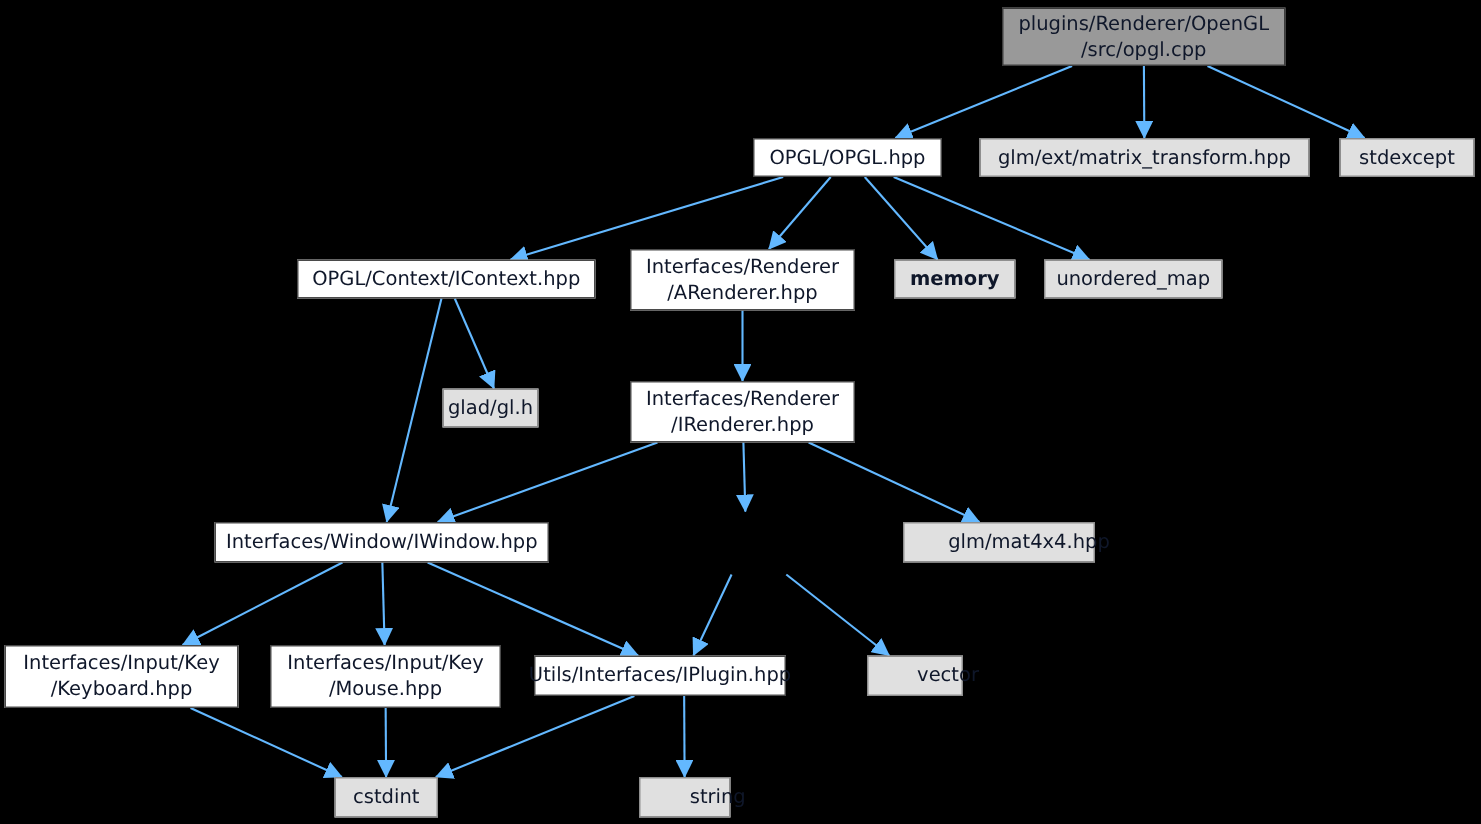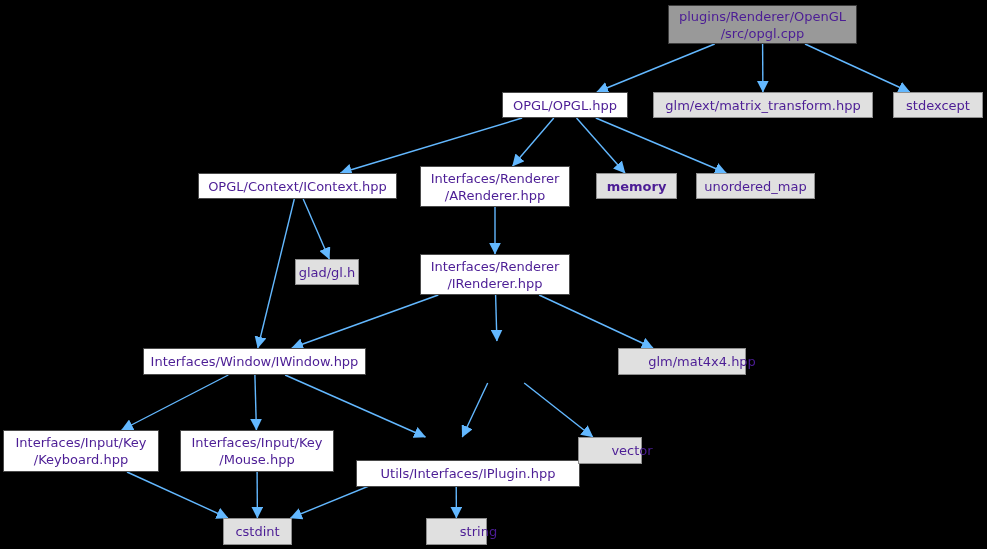--- a/index.html
+++ b/index.html
@@ -20,21 +20,21 @@
   .node {
     position: absolute;
     z-index: 2;
     display: flex;
     align-items: center;
     justify-content: center;
     text-align: center;
     white-space: pre-line;
     font-size: 13px;
     line-height: 17px;
-    color: #4c1d95;
+    color: #0f172a;
     box-sizing: border-box;
     cursor: pointer;
   }
   .node.focus {
     background: #999999;
     border: 1px solid #3d3d3d;
   }
   .node.internal {
     background: #ffffff;
     border: 1px solid #4a4a4a;
@@ -98,29 +98,29 @@
   <div class="node external" style="left:696px; top:173px; width:119px; height:26px;">unordered_map</div>
 
   <div class="node external" style="left:295px; top:259px; width:64px;  height:26px;">glad/gl.h</div>
 
   <div class="node internal" style="left:420px; top:254px; width:150px; height:41px;">Interfaces/Renderer
 /IRenderer.hpp</div>
 
   <div class="node internal" style="left:143px; top:348px; width:223px; height:27px;">Interfaces/Window/IWindow.hpp</div>
 
 
-  <div class="node external" style="left:618px; top:348px; width:128px; height:27px;padding-left:40px;">glm/mat4x4.hpp</div>
+  <div class="node external" style="left:602px; top:348px; width:128px; height:27px;padding-left:40px;">glm/mat4x4.hpp</div>
 
   <div class="node internal" style="left:3px;   top:430px; width:156px; height:42px;">Interfaces/Input/Key
 /Keyboard.hpp</div>
 
   <div class="node internal" style="left:180px; top:430px; width:154px; height:42px;">Interfaces/Input/Key
 /Mouse.hpp</div>
 
-  <div class="node internal" style="left:356px; top:437px; width:224px; height:27px;margin-top:23px;">Utils/Interfaces/IPlugin.hpp</div>
+  <div class="node internal" style="left:356px; top:437px; width:168px; height:27px;">Utils/Interfaces/IPlugin.hpp</div>
 
   <div class="node external" style="left:578px; top:437px; width:64px;  height:27px;padding-left:44px;">vector</div>
 
   <div class="node external" style="left:223px; top:518px; width:69px;  height:27px;">cstdint</div>
 
   <div class="node external" style="left:426px; top:518px; width:61px;  height:27px;padding-left:44px;">string</div>
 
 </div>
 
 </body></html>

